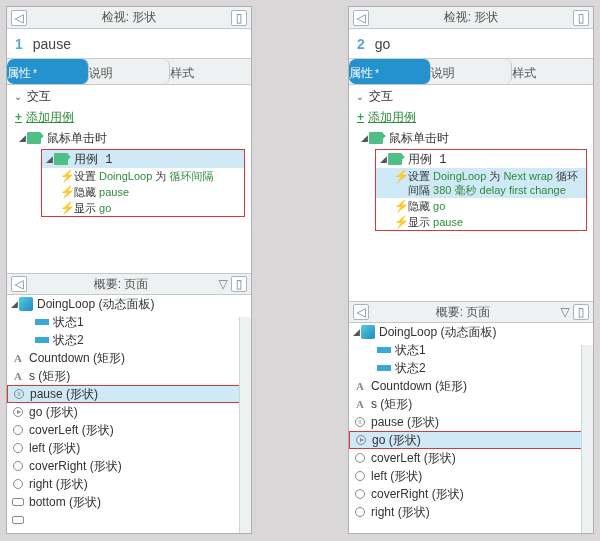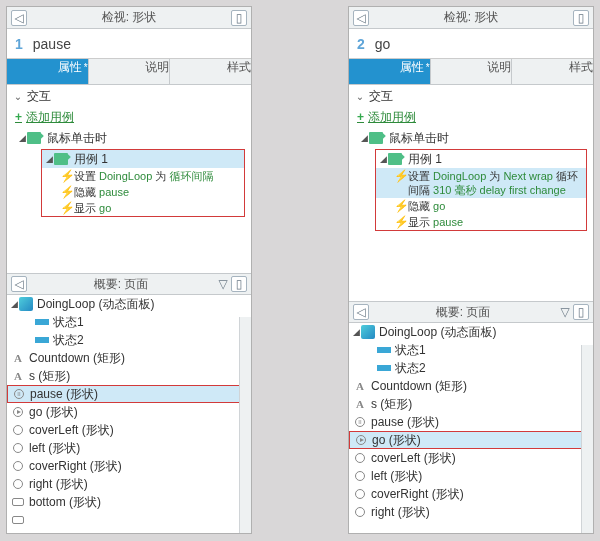--- a/index.html
+++ b/index.html
@@ -9,32 +9,32 @@
 .p2 { left: 348px; top: 6px; width: 246px; height: 528px; }
 .titlebar { height: 22px; background: #eef1f2; border-bottom: 1px solid #c5c9cc; display: flex; align-items: center; padding: 0 4px; font-size: 12px; color: #444; }
 .ico { width: 16px; height: 16px; display: inline-flex; align-items: center; justify-content: center; font-size: 12px; color: #6b7a86; border: 1px solid transparent; }
 .ico.box { border: 1px solid #a6b4bf; background: #fff; border-radius: 2px; }
 .titlebar .spacer { flex: 1; }
 .titlebar .title { font-size: 12px; color: #555; }
 .namebar { height: 30px; border-bottom: 1px solid #ccc; display: flex; align-items: center; padding: 0 8px; font-size: 14px; }
 .namebar .num { color: #5fa5d8; font-weight: bold; margin-right: 10px; }
 .namebar .nm { color: #444; }
 .tabs { height: 26px; background: #eef1f2; border-bottom: 1px solid #c5c9cc; display: flex; }
-.tab { flex: 1; text-align: right; font-size: 12px; line-height: 16px; color: #555; border-right: 1px solid #c5c9cc; cursor: pointer; }
+.tab { flex: 1; text-align: left; font-size: 12px; line-height: 28px; color: #555; border-right: 1px solid #c5c9cc; cursor: pointer; border-radius: 7px; }
 .tab:last-child { border-right: none; }
 .tab.active { background: #2392cf; color: #fff; }
 .tab.active .dot { color: #fff; }
 .dot { font-size: 10px; margin-left: 2px; }
 .sectionhead { height: 22px; display: flex; align-items: center; padding: 0 6px; font-size: 12px; color: #333; }
 .chev { width: 10px; text-align: center; color: #666; font-size: 10px; margin-right: 4px; cursor: pointer; }
 .addcase { height: 20px; display: flex; align-items: center; padding: 0 8px; font-size: 12px; color: #2e8b3b; text-decoration: underline; cursor: pointer; }
 .addcase .plus { color: #34a94e; font-weight: bold; margin-right: 4px; text-decoration: none; }
 .tree { font-size: 12px; color: #333; padding: 2px 0 8px 0; overflow: hidden; }
 .tnode { display: flex; align-items: center; height: 18px; white-space: nowrap; }
-.tlbl { margin-left: 2px; }
+.tlbl { margin-left: 2px; font-family: Liberation Mono, monospace; }
 .tri { width: 8px; color: #555; font-size: 9px; cursor: pointer; }
 .evico { width: 14px; height: 12px; background: #4fbf87; margin-right: 4px; position: relative; border-radius: 1px; }
 .evico::after { content: ''; position: absolute; right: -2px; top: 2px; width: 4px; height: 4px; background: #4fbf87; transform: rotate(45deg); }
 .lightning { color: #888; font-weight: bold; font-size: 12px; width: 12px; text-align: center; margin-right: 2px; }
 .action { display: flex; align-items: flex-start; padding: 1px 0; }
 .action .txt { font-size: 11px; line-height: 14px; }
 .green { color: #2e8b3b; }
 .case-sel { background: #cfe9f7; }
 .redbox { border: 1px solid #d23a3a; }
 .outlinehdr { height: 22px; background: #eef1f2; border-top: 1px solid #c5c9cc; border-bottom: 1px solid #c5c9cc; display: flex; align-items: center; padding: 0 4px; font-size: 12px; color: #555; }
@@ -223,21 +223,21 @@
         <span class="tlbl">鼠标单击时</span>
       </div>
       <div style="margin:2px 6px 2px 26px;" class="redbox">
         <div class="tnode" style="padding-left:4px;">
           <span class="tri">◢</span>
           <span class="evico"></span>
           <span class="tlbl">用例 1</span>
         </div>
         <div class="action case-sel" style="padding-left:18px;">
           <span class="lightning">⚡</span>
-          <span class="txt" style="white-space:normal;"><span>设置</span> <span class="green">DoingLoop</span> <span>为</span> <span class="green">Next wrap</span> <span>循环间隔</span> <span class="green">310 毫秒</span> <span class="green">delay first change</span></span>
+          <span class="txt" style="white-space:normal;"><span>设置</span> <span class="green">DoingLoop</span> <span>为</span> <span class="green">Next wrap</span> <span>循环间隔</span> <span class="green">380 毫秒</span> <span class="green">delay first change</span></span>
         </div>
         <div class="action" style="padding-left:18px;">
           <span class="lightning">⚡</span>
           <span class="txt"><span>隐藏</span> <span class="green">go</span></span>
         </div>
         <div class="action" style="padding-left:18px;">
           <span class="lightning">⚡</span>
           <span class="txt"><span>显示</span> <span class="green">pause</span></span>
         </div>
       </div>

